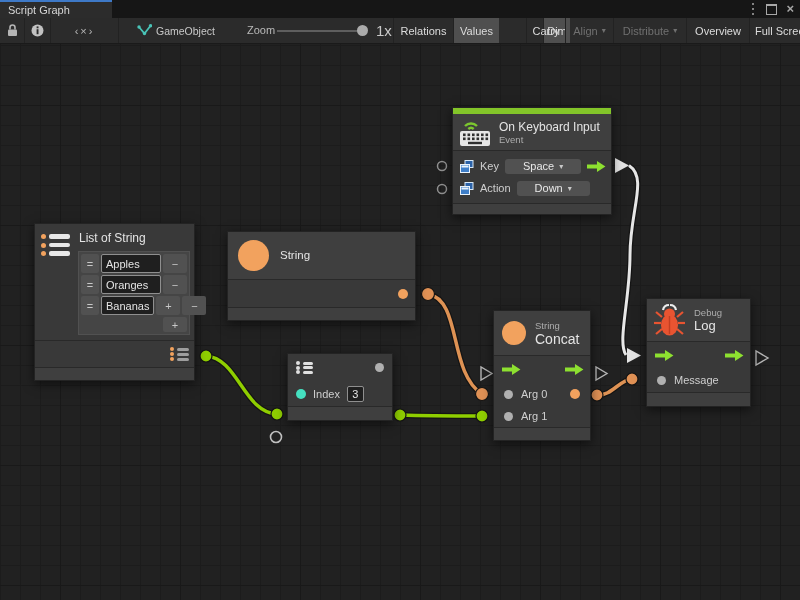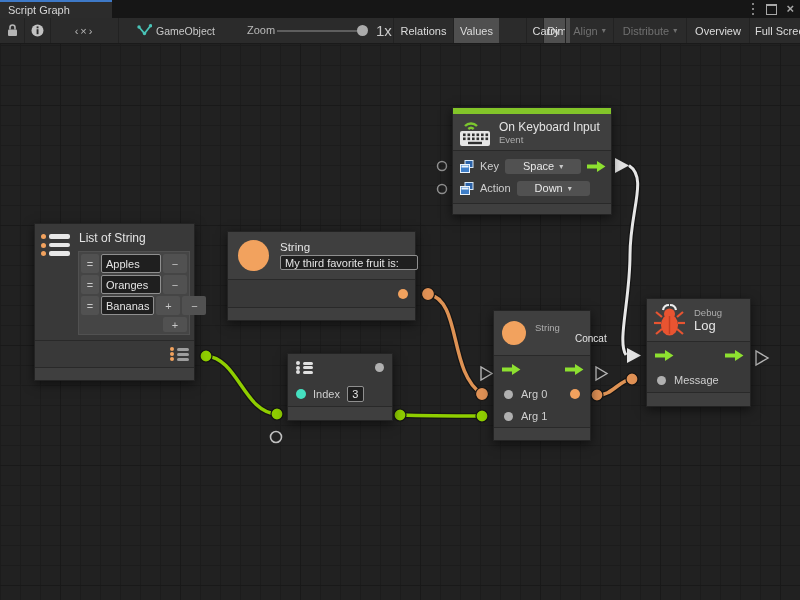--- a/index.html
+++ b/index.html
@@ -299,21 +299,20 @@
       </div>
     </div>
     <div class="nfoot" style="height:12px;"></div>
   </div>
 
   <div class="node" style="left:227px;top:231px;width:189px;">
     <div class="nhead divb" style="height:48px;padding:0 8px 0 10px;gap:11px;">
       <div class="dot" style="width:31px;height:31px;background:#F2A25E;"></div>
       <div style="flex:1;">
         <div class="ntitle" style="font-size:11.5px;margin-bottom:2px;">String</div>
-        <div class="field" style="height:15px;width:138px;white-space:nowrap;overflow:hidden;">My third favorite fruit is:</div>
       </div>
     </div>
     <div class="nrow" style="height:27px;justify-content:flex-end;padding-right:7px;">
       <span class="dot" style="width:10px;height:10px;background:#F2A25E;"></span>
     </div>
     <div class="nfoot" style="height:12px;"></div>
   </div>
 
   <div class="node" style="left:287px;top:353px;width:106px;">
     <div class="nrow" style="height:27px;padding:0 8px;">
@@ -339,21 +338,21 @@
       <span class="field" style="width:17px;height:16px;justify-content:center;">3</span>
     </div>
     <div class="nfoot" style="height:13px;"></div>
   </div>
 
   <div class="node" style="left:493px;top:310px;width:98px;">
     <div class="nhead divb" style="height:45px;padding:0 6px 0 8px;gap:9px;">
       <div class="dot" style="width:24px;height:24px;background:#F2A25E;"></div>
       <div>
         <div class="nsub">String</div>
-        <div class="ntitle" style="font-size:10px;margin-left:40px;">Concat</div>
+        <div class="ntitle" style="font-size:14px;">Concat</div>
       </div>
     </div>
     <div class="nrow" style="height:27px;padding:0 6px 0 8px;">
       <svg class="arrowR" width="19" height="13" viewBox="0 0 20 13">
         <path d="M0 4.3 H10.5 V0.6 L19.4 6.5 L10.5 12.4 V8.7 H0 Z" fill="#8DE030"></path>
       </svg>
       <svg class="arrowR" style="margin-left:auto;" width="19" height="13" viewBox="0 0 20 13">
         <path d="M0 4.3 H10.5 V0.6 L19.4 6.5 L10.5 12.4 V8.7 H0 Z" fill="#8DE030"></path>
       </svg>
     </div>

